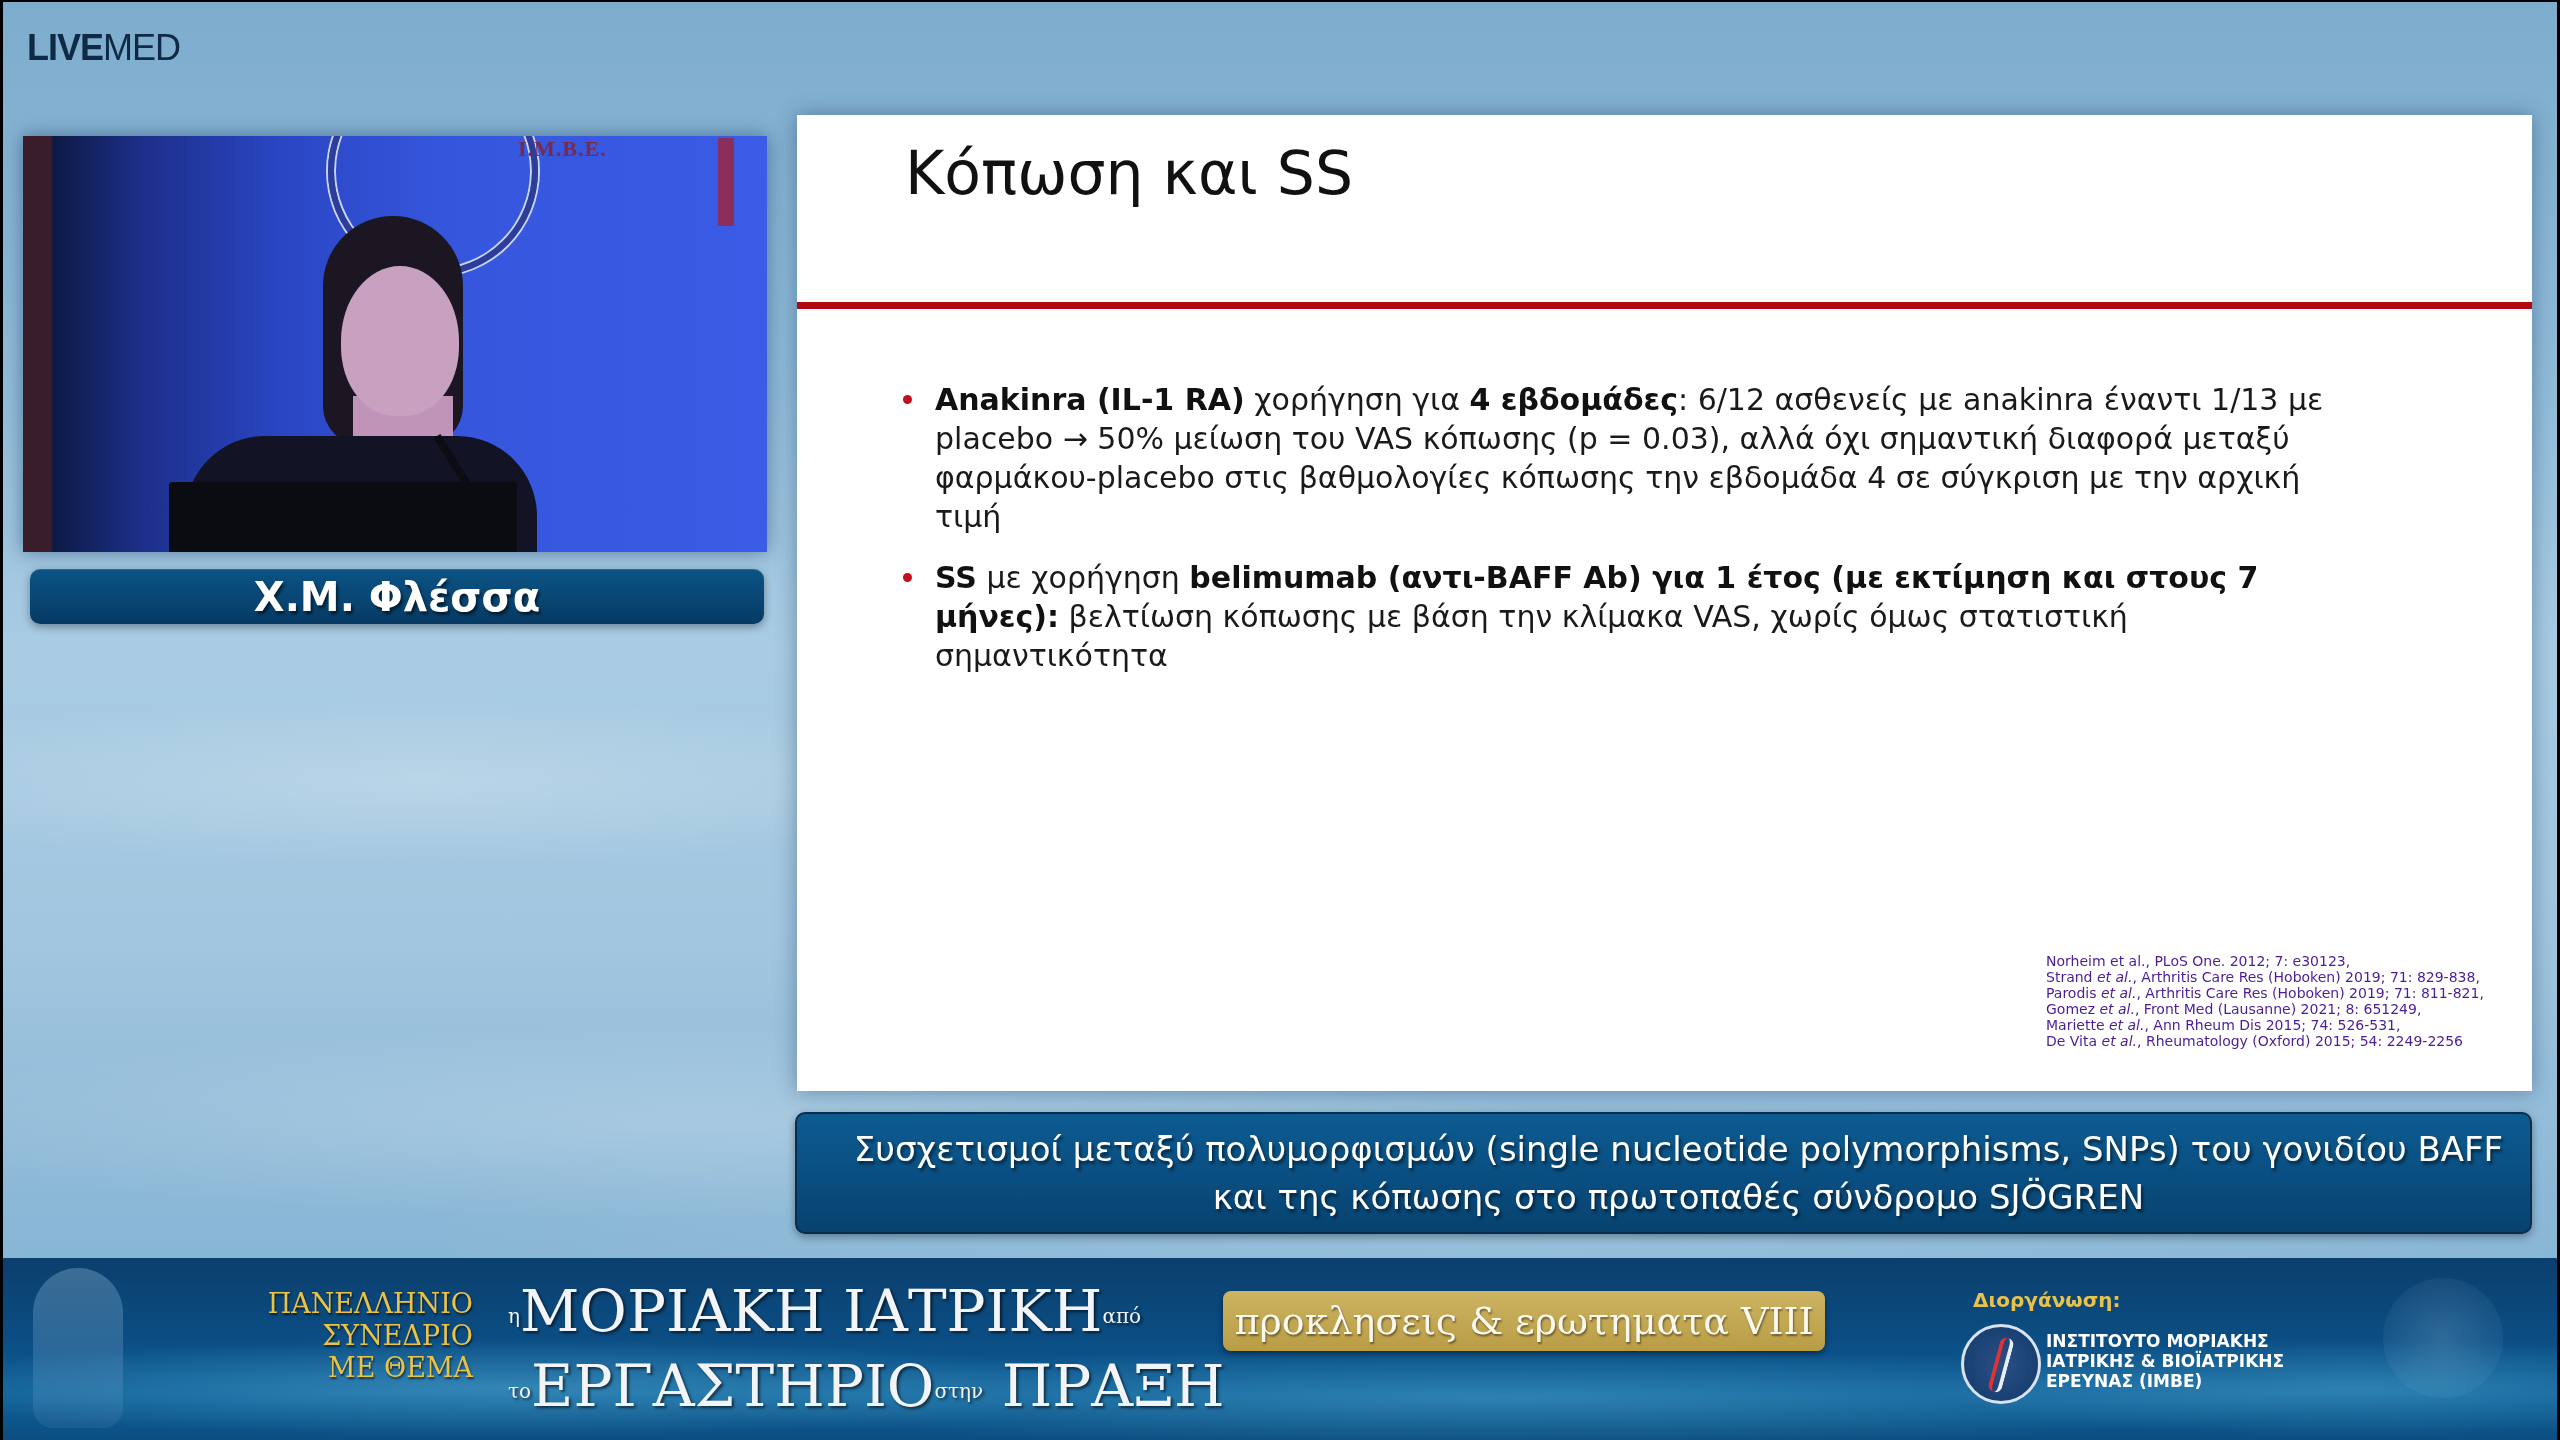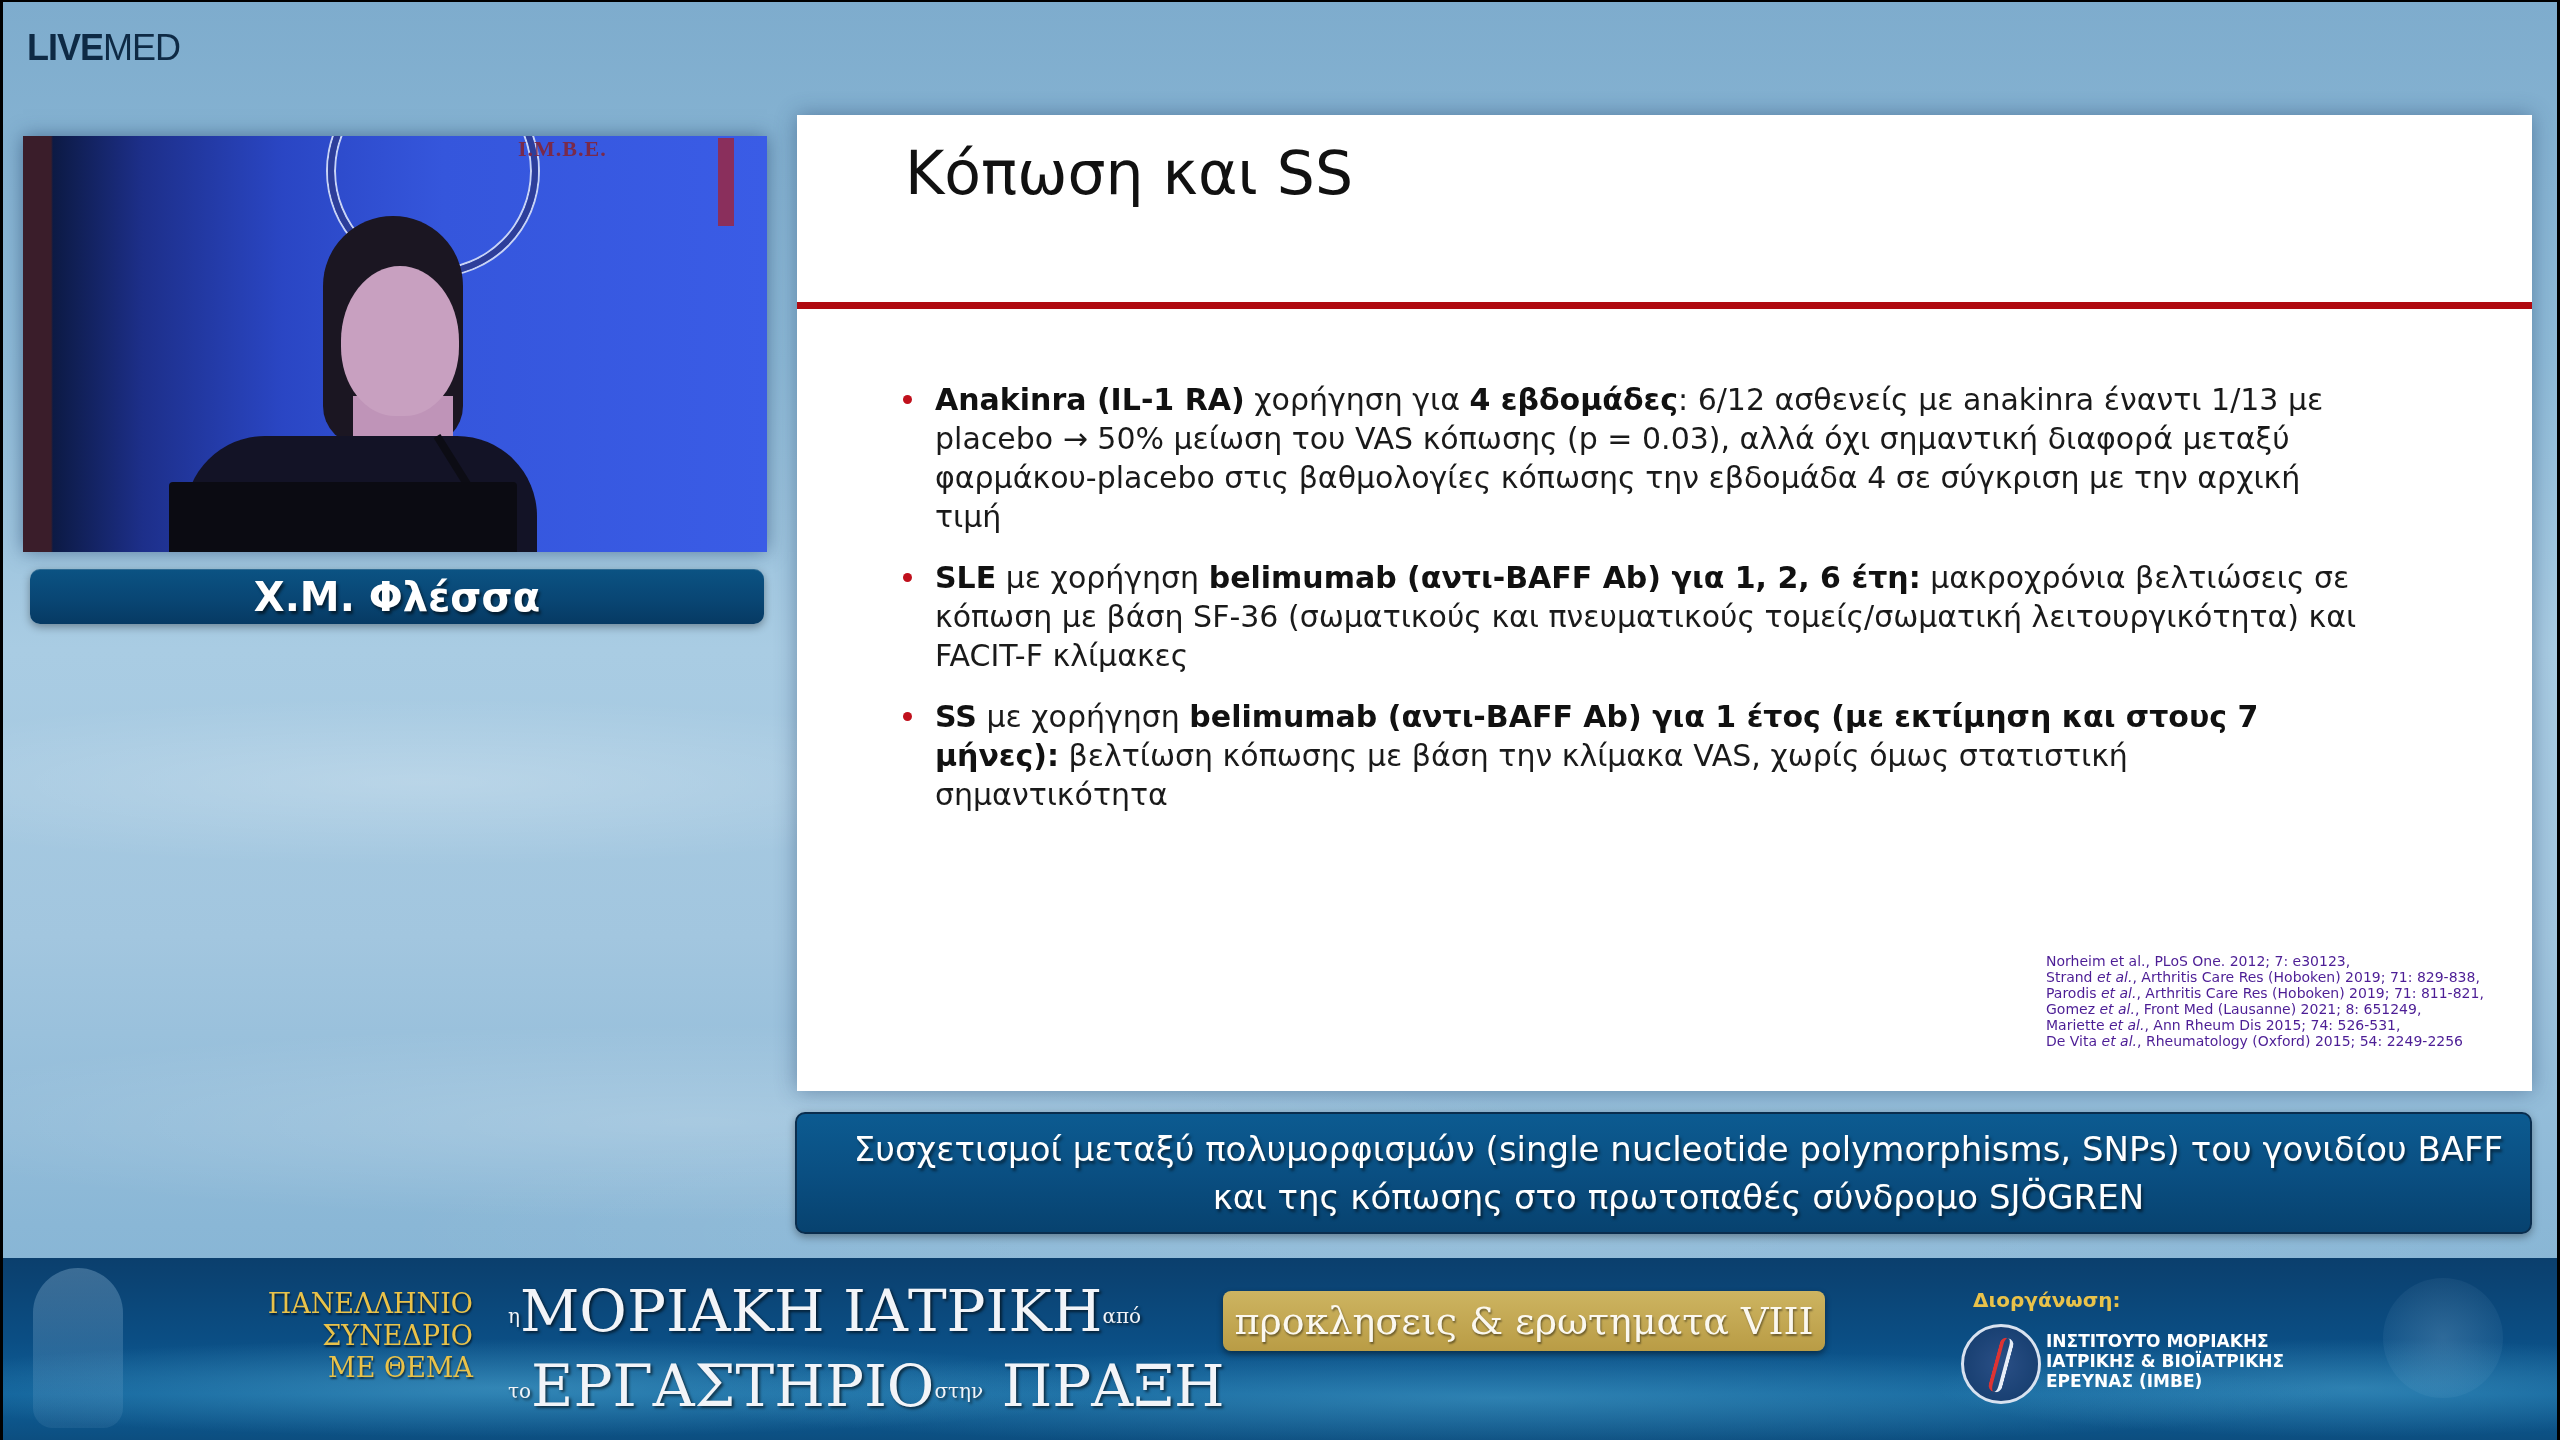--- a/index.html
+++ b/index.html
@@ -138,24 +138,20 @@
     </div>
     <div class="title-rule"></div>
 
     <ul class="bullets">
       <li>
         <span class="dot"></span>
         <b>Anakinra (IL-1 RA)</b><span> χορήγηση για </span><b>4 εβδομάδες</b><span>: 6/12 ασθενείς με anakinra έναντι 1/13 με placebo → 50% μείωση του VAS κόπωσης (p = 0.03), αλλά όχι σημαντική διαφορά μεταξύ φαρμάκου-placebo στις βαθμολογίες κόπωσης την εβδομάδα 4 σε σύγκριση με την αρχική τιμή</span>
       </li>
       <li>
         <span class="dot"></span>
-        <b>SLE</b><span> με χορήγηση </span><b>belimumab (αντι-BAFF Ab) για 1, 2, 6 έτη:</b><span> μακροχρόνια βελτιώσεις σε κόπωση με βάση SF-36 (σωματικούς και πνευματικούς τομείς/σωματική λειτουργικότητα) και FACIT-F κλίμακες</span>
-      </li>
-      <li>
-        <span class="dot"></span>
         <b>SS</b><span> με χορήγηση </span><b>belimumab (αντι-BAFF Ab) για 1 έτος (με εκτίμηση και στους 7 μήνες):</b><span> βελτίωση κόπωσης με βάση την κλίμακα VAS, χωρίς όμως στατιστική σημαντικότητα</span>
       </li>
     </ul>
 
     <div class="refs">
       <div><span>Norheim et al.</span><span>, PLoS One. 2012; 7: e30123,</span></div>
       <div><span>Strand </span><i>et al.</i><span>, Arthritis Care Res (Hoboken) 2019; 71: 829-838,</span></div>
       <div><span>Parodis </span><i>et al.</i><span>, Arthritis Care Res (Hoboken) 2019; 71: 811-821,</span></div>
       <div><span>Gomez </span><i>et al.</i><span>, Front Med (Lausanne) 2021; 8: 651249,</span></div>
       <div><span>Mariette </span><i>et al.</i><span>, Ann Rheum Dis 2015; 74: 526-531,</span></div>

